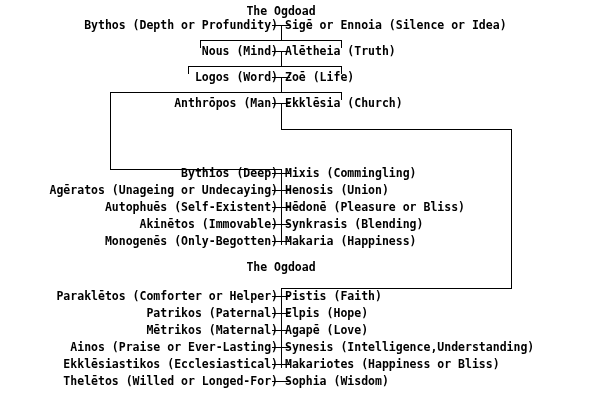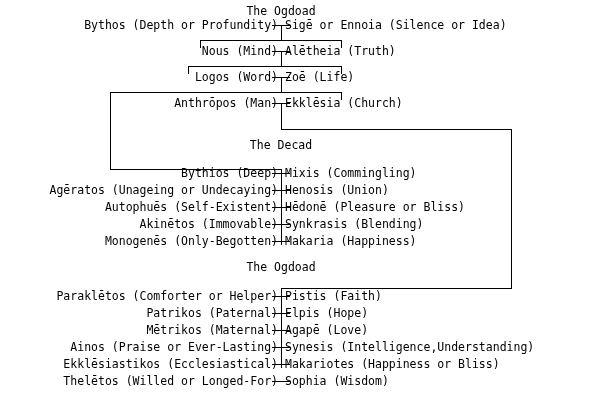--- a/index.html
+++ b/index.html
@@ -9,20 +9,21 @@
   }
   #diagram {
     position: relative;
     width: 600px;
     height: 413px;
     background: #ffffff;
     font-family: "DejaVu Sans Mono", "Liberation Mono", monospace;
     font-size: 11.5px;
     color: #000000;
     overflow: hidden;
+    font-weight: bold;
     -webkit-font-smoothing: none;
   }
   .title {
     position: absolute;
     white-space: pre;
     text-align: center;
     font-family: "DejaVu Sans Mono", "Liberation Mono", monospace;
     font-size: 11.5px;
     line-height: 14px;
     color: #000;
@@ -120,21 +121,20 @@
   <div class="seg h" style="left:272px; top:103px; width:18px;"></div>
 
   <div class="seg v" style="left:110px; top:100px; height:70px;"></div>
   <div class="seg h" style="left:110px; top:169px; width:172px;"></div>
 
   <div class="seg v" style="left:281px; top:103px; height:26px;"></div>
   <div class="seg h" style="left:281px; top:129px; width:231px;"></div>
   <div class="seg v" style="left:511px; top:129px; height:159px;"></div>
   <div class="seg h" style="left:281px; top:288px; width:231px;"></div>
 
-  <div class="title" style="left:231px; top:138px; width:100px;">The Decad</div>
 
   <div class="seg v" style="left:281px; top:169px; height:76px;"></div>
 
   <div class="row" style="left:0; top:165px; width:600px;">
     <div style="position:absolute; left:0; top:0; width:281px; height:17px;">
       <span class="left-label">Bythios (Deep)</span>
     </div>
     <div style="position:absolute; left:281px; top:0; width:319px; height:17px;">
       <span class="right-label">Mixis (Commingling)</span>
     </div>

